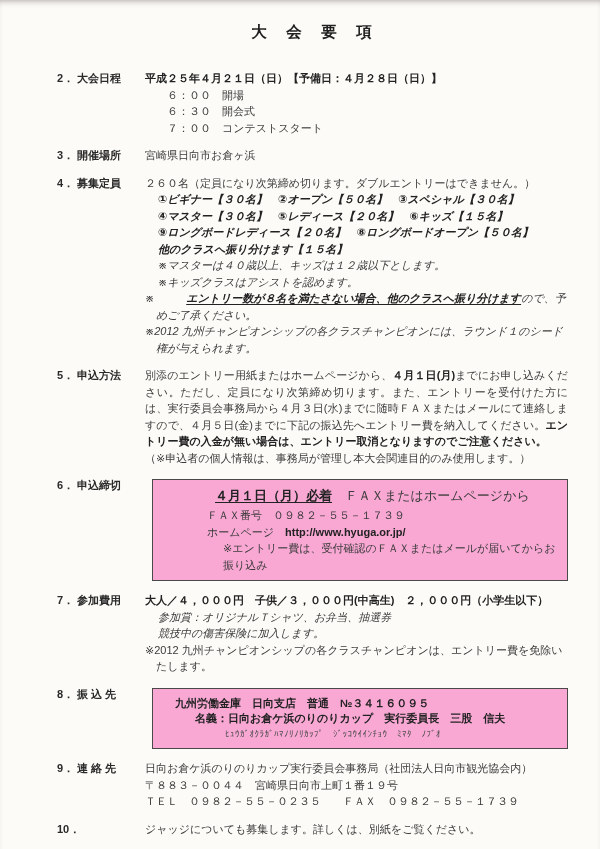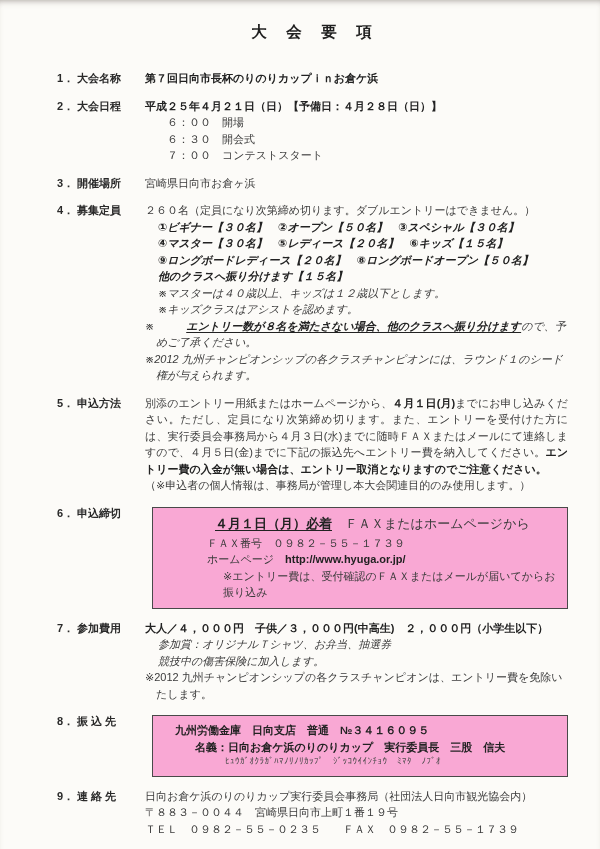--- a/index.html
+++ b/index.html
@@ -31,39 +31,31 @@
   .just { text-align:justify; }
   .box {
     border:1.6px solid #494949; background:#f9a8d4;
     margin:2px 0 0 7px; padding:6px 10px 7px 30px;
   }
   .box8 { padding-left:22px; }
   .deadline-line { font-size:13px; line-height:1.6; }
   .deadline-rest { font-weight:normal; color:#3b3b3b; text-decoration:none; }
   .box-sub { margin-left:24px; }
   .box-note { margin-left:40px; }
-  .holder-line { margin-left:20px; }
+  .holder-line { margin-left:20px;font-family:Liberation Mono, monospace; }
   .kana-line { margin-left:50px; font-size:9px; color:#4a4a4a; letter-spacing:.5px; }
   .s7-wrap .hang { }
 </style>
 </head>
 <body>
 
 <div class="page">
 
   <h1 class="doc-title">大　会　要　項</h1>
 
-  <div class="section">
-    <div class="sec-label">
-      <span class="sec-no">1．</span><span>大会名称</span>
-    </div>
-    <div class="sec-body">
-      <span class="line b">第７回日向市長杯のりのりカップｉｎお倉ケ浜</span>
-    </div>
-  </div>
 
   <div class="section">
     <div class="sec-label">
       <span class="sec-no">2．</span><span>大会日程</span>
     </div>
     <div class="sec-body">
       <span class="line b">平成２５年４月２１日（日）【予備日：４月２８日（日）】</span>
       <span class="line indent">６：００　開場</span>
       <span class="line indent">６：３０　開会式</span>
       <span class="line indent">７：００　コンテストスタート</span>

